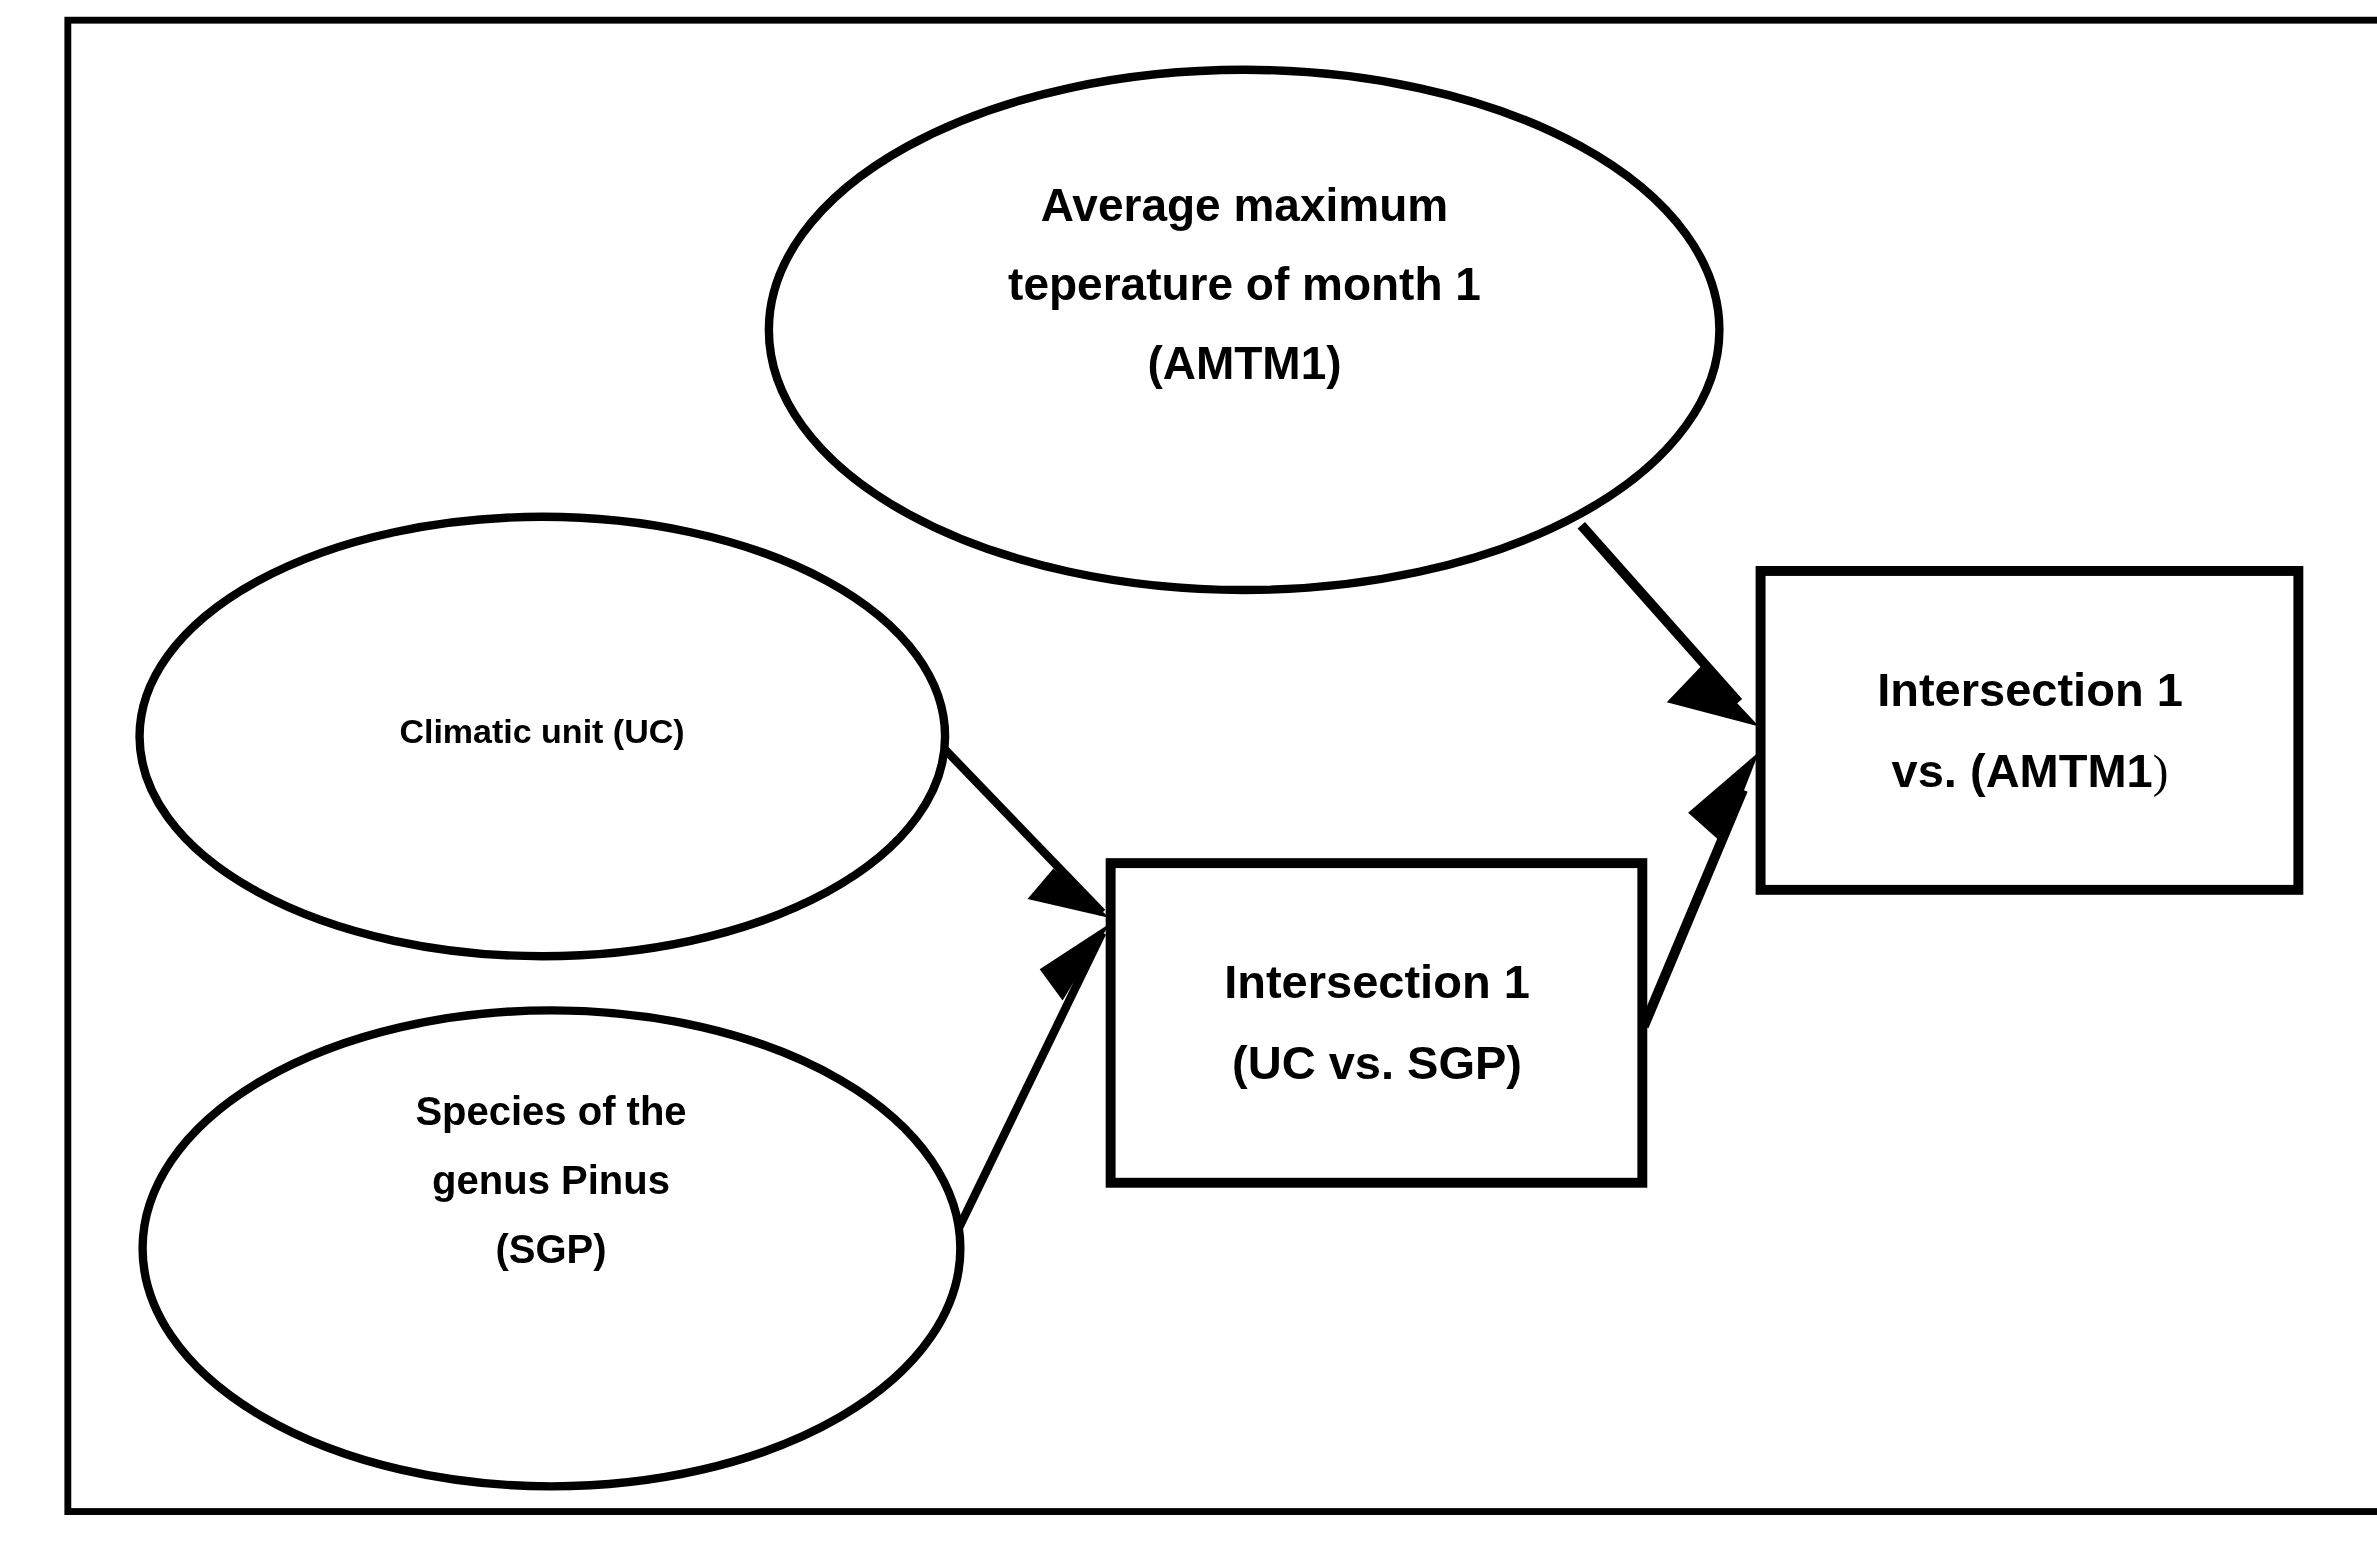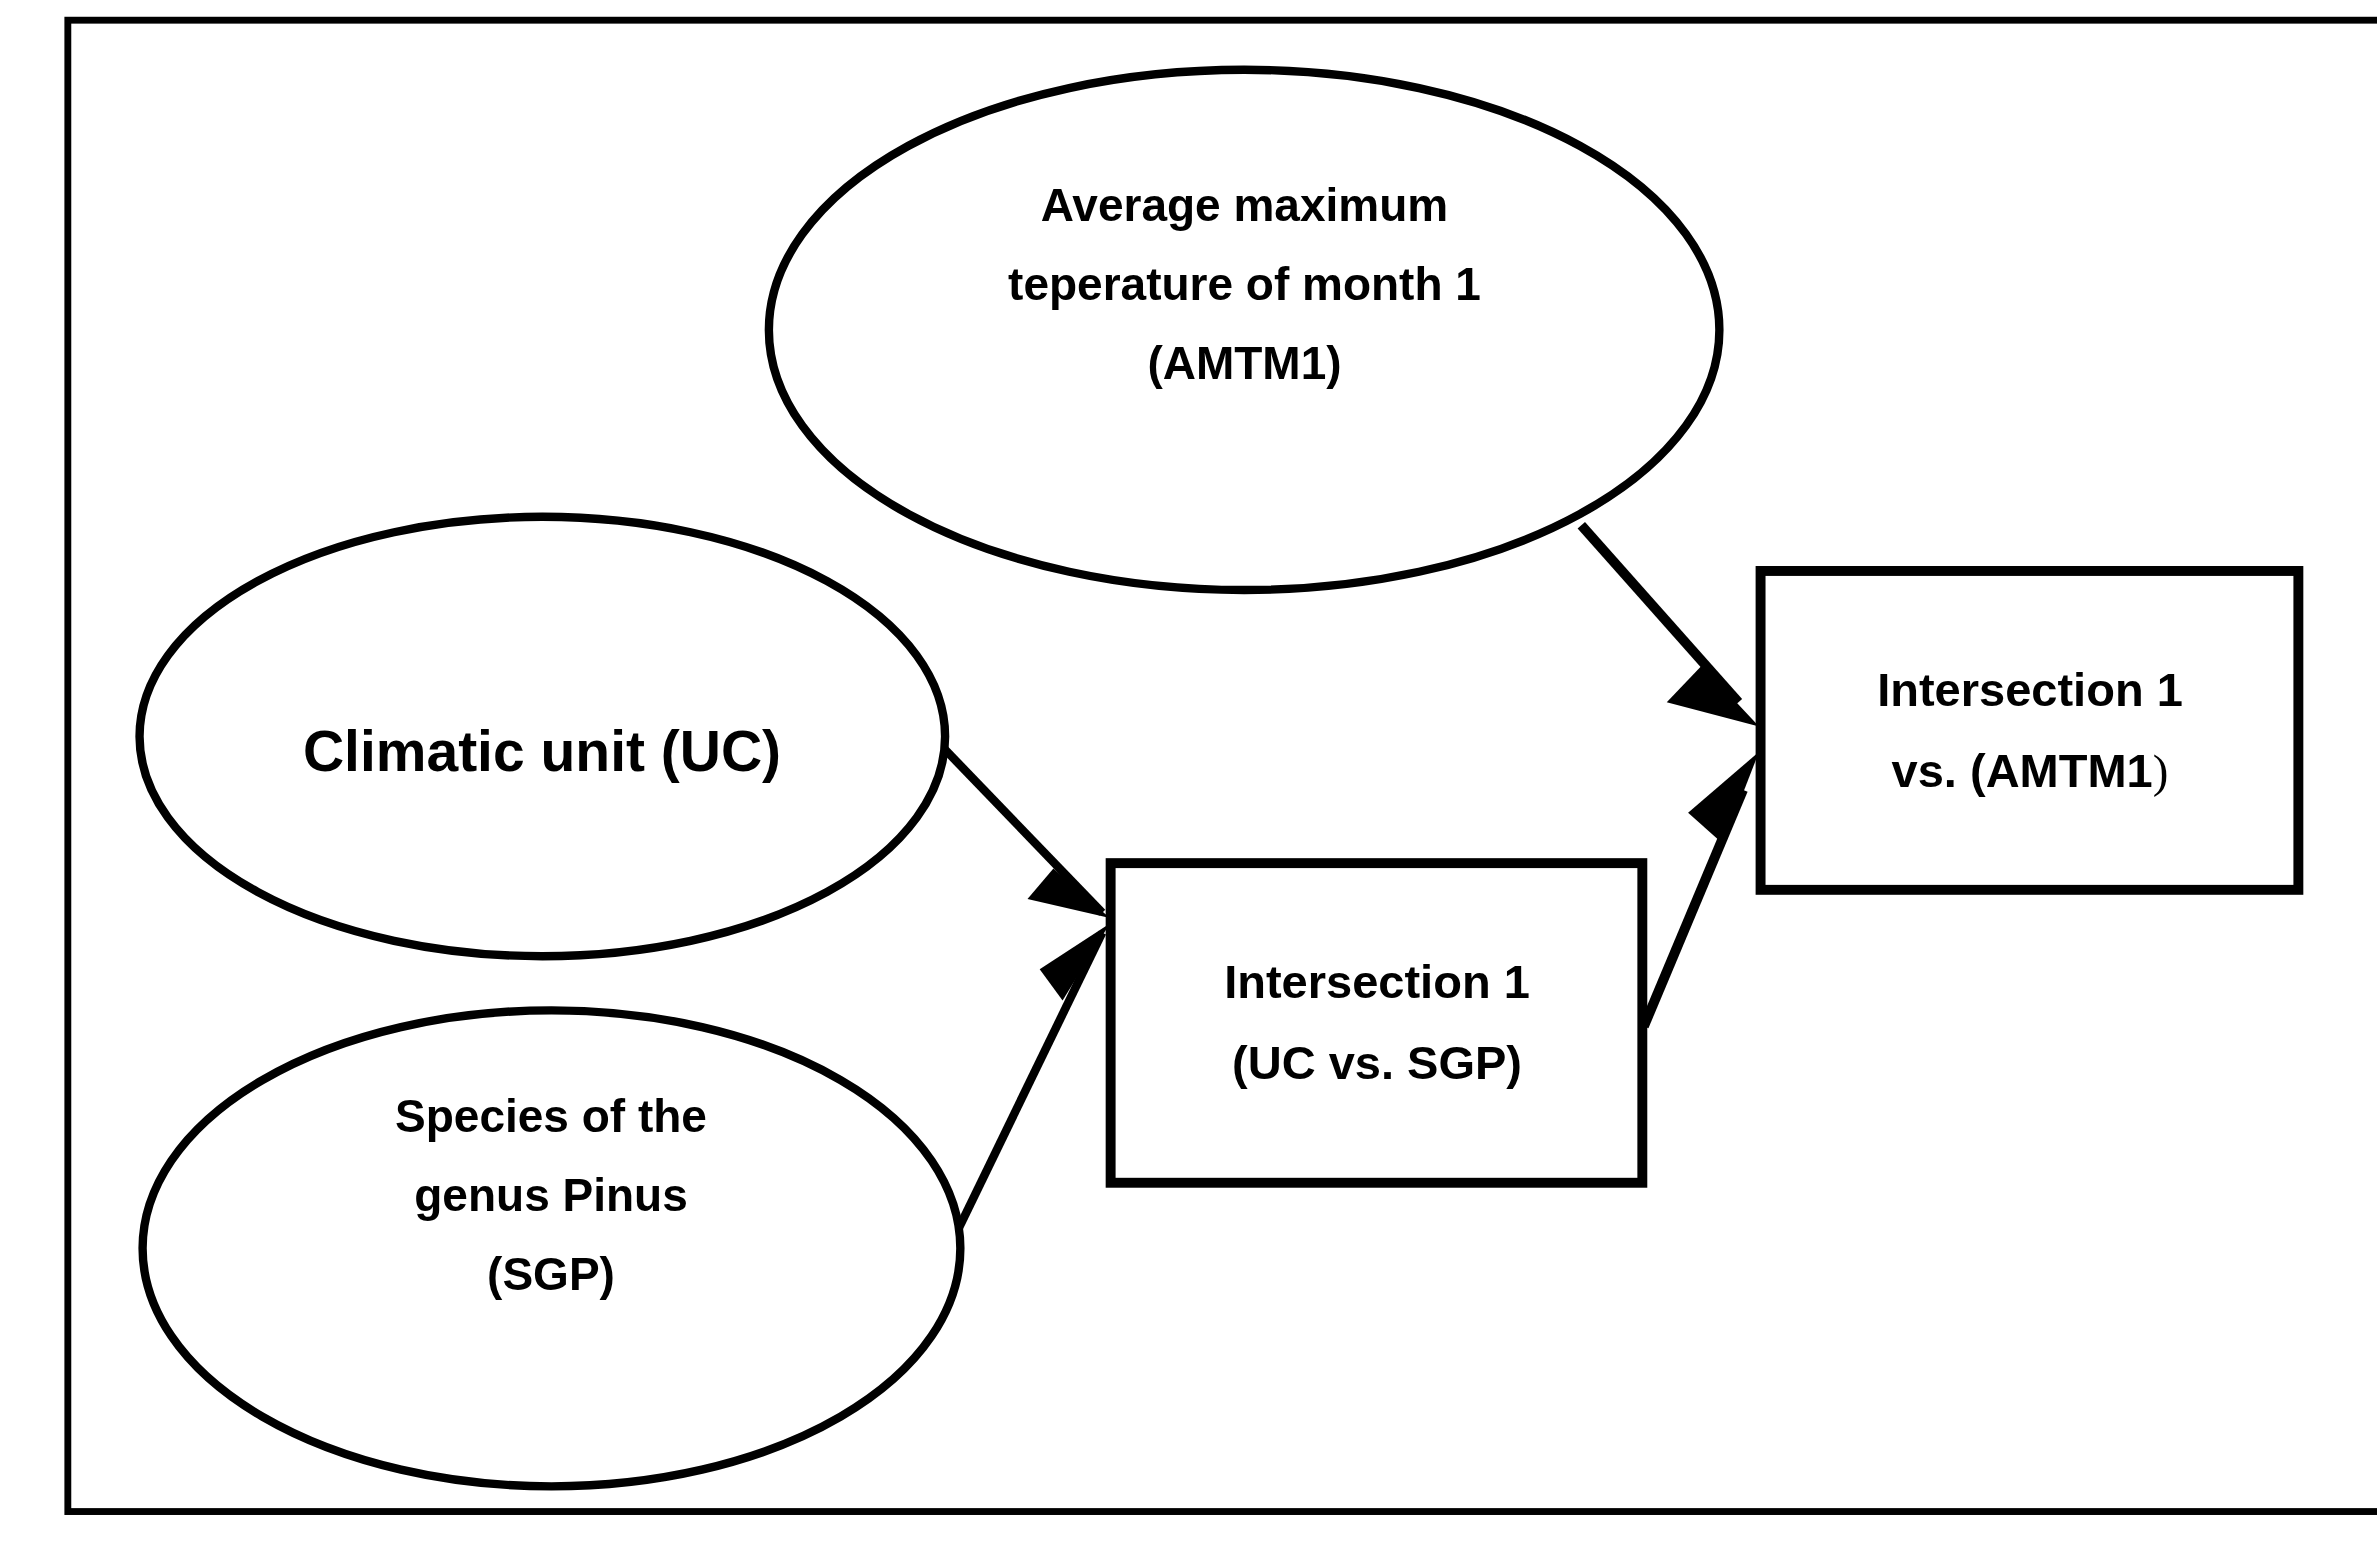--- a/index.html
+++ b/index.html
@@ -46,27 +46,27 @@
   #label-amtm1 {
     left: 721px;
     top: 166px;
     width: 951px;
     font-size: 46px;
   }
   #label-uc {
     left: 92px;
     top: 702px;
     width: 804px;
-    font-size: 57px;
+    font-size: 34px;
   }
   #label-sgp {
     left: 95px;
     top: 1077px;
     width: 816px;
-    font-size: 46px;
+    font-size: 40px;
   }
   
   #label-int1-uc-sgp {
     left: 1063px;
     top: 942px;
     width: 532px;
     font-size: 47px;
   }
   #label-int1-amtm1 {
     left: 1713px;

